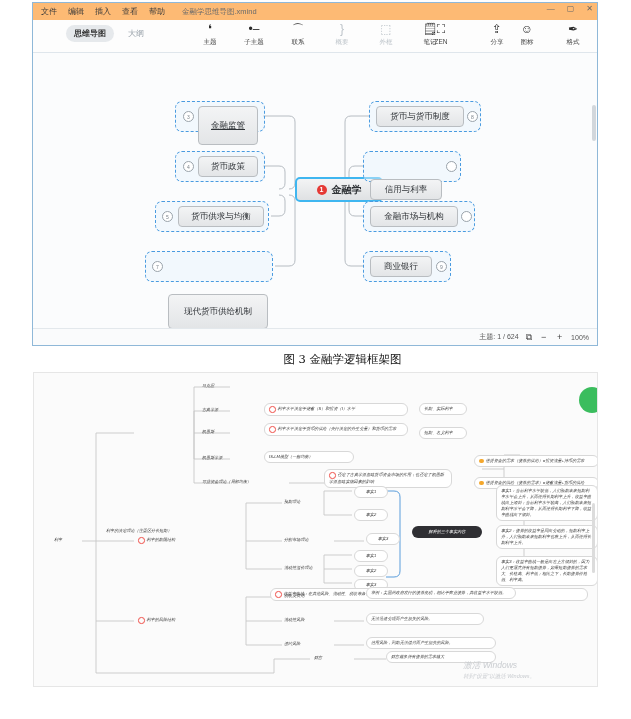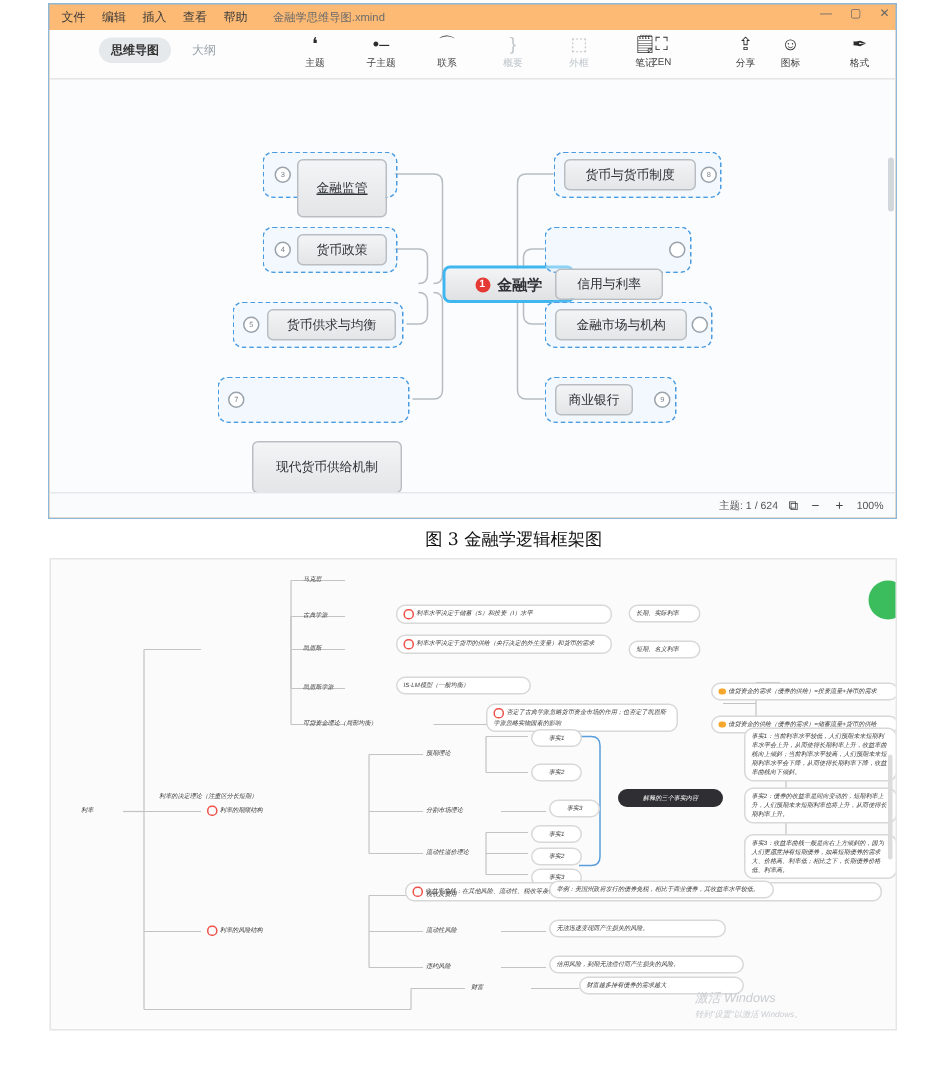--- a/index.html
+++ b/index.html
@@ -180,21 +180,21 @@
 
       <div class="selbox" style="left:330px;top:98px;width:98px;height:31px;"></div>
       <div class="node" style="left:337px;top:103px;width:72px;height:21px;margin-top:23px;">信用与利率</div>
       <div class="collapser" style="left:413px;top:108px;"></div>
 
       <div class="selbox" style="left:330px;top:148px;width:112px;height:31px;"></div>
       <div class="node" style="left:337px;top:153px;width:88px;height:21px;">金融市场与机构</div>
       <div class="collapser" style="left:428px;top:158px;"></div>
 
       <div class="selbox" style="left:330px;top:198px;width:88px;height:31px;"></div>
-      <div class="node" style="left:337px;top:203px;width:52px;height:21px;">商业银行</div>
+      <div class="node" style="left:337px;top:203px;width:62px;height:21px;">商业银行</div>
       <div class="collapser" style="left:403px;top:208px;">9</div>
 
       <div class="scroll-v"></div>
     </div>
 
     <div class="statusbar">
       <span>主题: 1 / 624</span>
       <span class="sb-ic">⧉</span>
       <span class="sb-btn">−</span>
       <span class="sb-btn">+</span>

